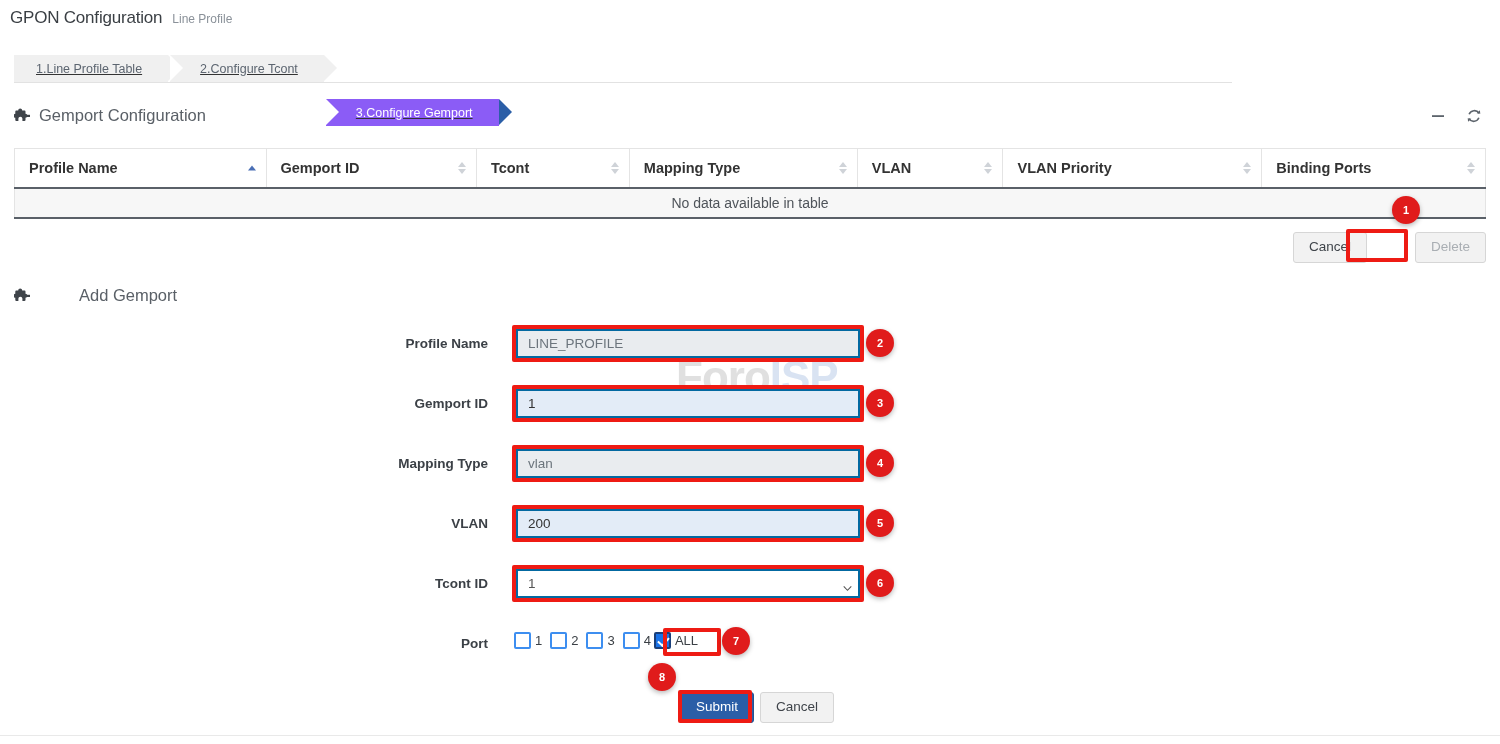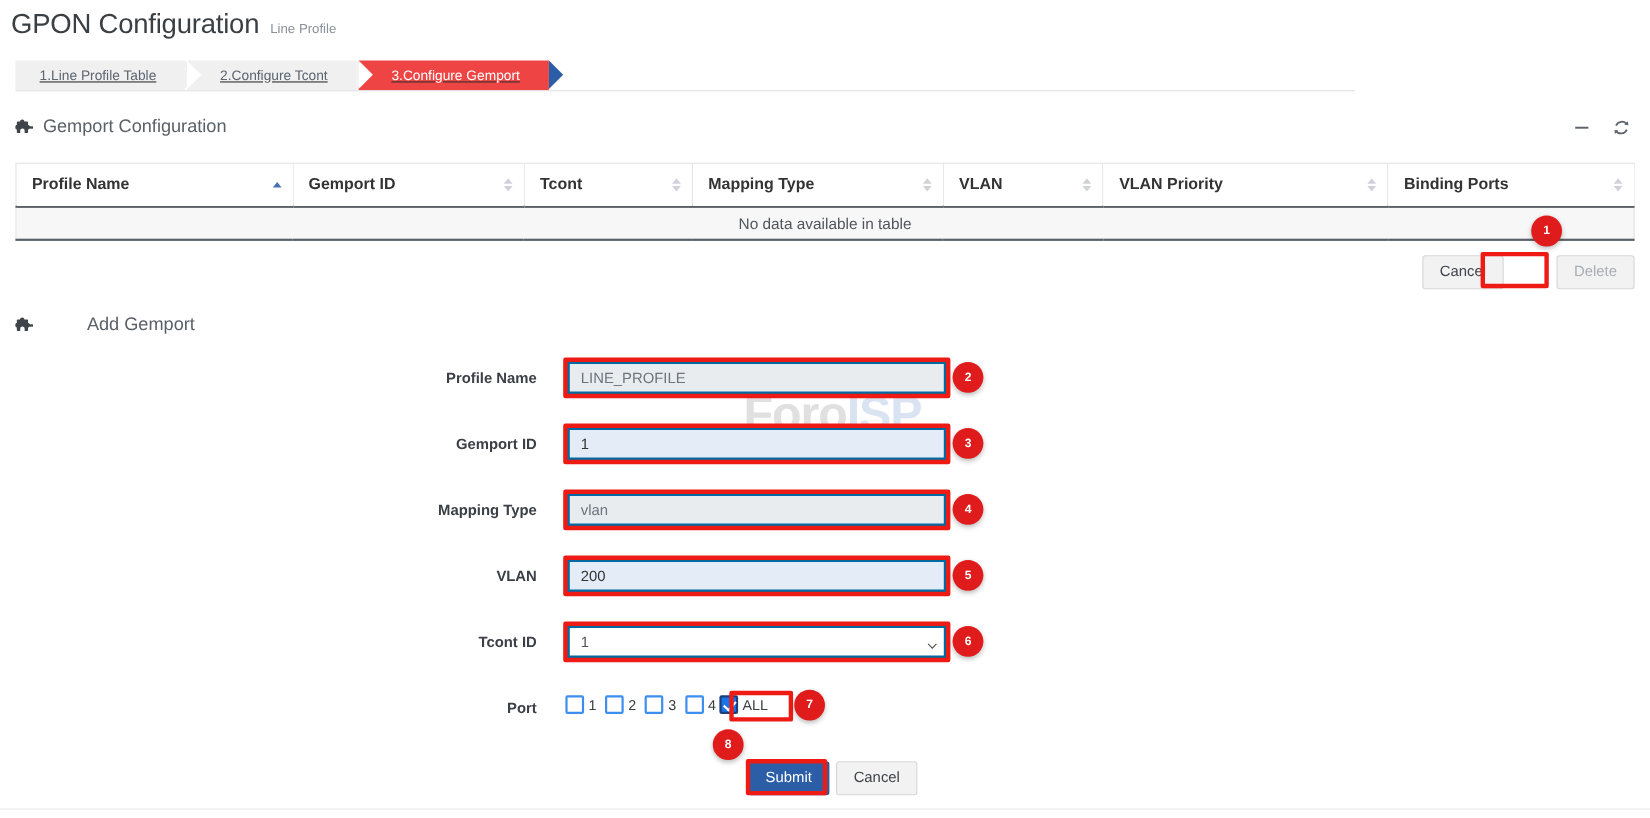--- a/index.html
+++ b/index.html
@@ -12,21 +12,21 @@
     overflow: hidden;
   }
   .page { position: relative; width: 1500px; height: 744px; background:#fff; }
 
   
   .page-header {
     position: absolute; left: 10px; top: 8px;
     display: flex; align-items: baseline; gap: 10px;
   }
   .page-title {
-    font-size: 25px; font-weight: 400; color: #3a3f44; letter-spacing: -0.2px;
+    font-size: 17px; font-weight: 400; color: #3a3f44; letter-spacing: -0.2px;
   }
   .page-subtitle { font-size: 12px; color: #8a9199; }
 
   
   .wizard {
     position: absolute; left: 14px; top: 55px;
     display: flex; align-items: stretch; height: 27px; text-decoration: underline;
   }
   .step {
     position: relative;
@@ -47,21 +47,21 @@
     border-left: 13px solid #f0f0f0;
   }
   .step::before {
     content: ""; position: absolute; left: 0; top: 0;
     width: 0; height: 0; z-index: 3;
     border-top: 13.5px solid transparent;
     border-bottom: 13.5px solid transparent;
     border-left: 13px solid #ffffff;
   }
   .step:first-child::before { display:none; }
-  .step.active { background: #ef4444; color: #ffffff; font-weight: 400; }
+  .step.active { background: #8b5cf6; color: #ffffff; font-weight: 400; margin-top: 44px; }
   .step.active::after { border-left-color: #2b5ea7; }
   .wizard-rule {
     position: absolute; left: 14px; top: 82px;
     width: 1218px; height: 1px; background: #e2e2e2;
   }
 
   
   .panel-head {
     position: absolute; left: 14px; top: 106px;
     display: flex; align-items: center; gap: 9px;

